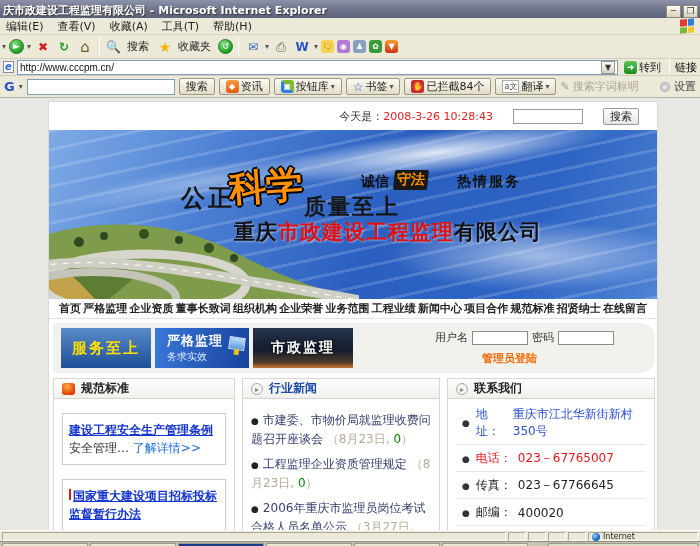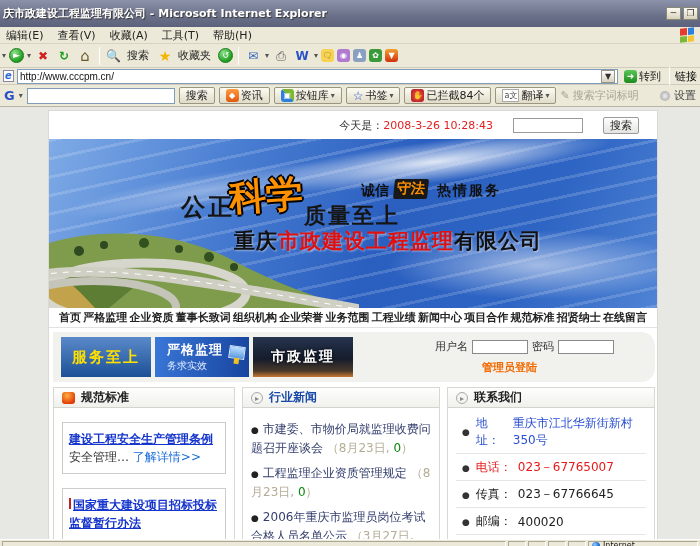--- a/index.html
+++ b/index.html
@@ -1,22 +1,22 @@
 <!DOCTYPE html>
 <html><head>
 <meta charset="utf-8">
 <style>
   * { margin:0; padding:0; box-sizing:border-box; }
   html,body { width:700px; height:546px; overflow:hidden; }
   body { font-family:"DejaVu Sans","Liberation Sans",sans-serif; font-size:11px; }
   .screen { position:relative; width:700px; height:546px; background:#ece9d8; overflow:hidden; }
 
   
-  .titlebar { height:27px; background:linear-gradient(#8d92ab,#6b7089 60%,#5d627c);
-    color:#fff; display:flex; align-items:center; padding:0 2px 0 3px; font-weight:bold; font-size:11px; }
+  .titlebar { height:18px; background:linear-gradient(#8d92ab,#6b7089 60%,#5d627c);
+    color:#fff; display:flex; align-items:flex-end; padding:0 2px 0 3px; font-weight:bold; font-size:11px; }
   .titlebar .t-title { flex:1; white-space:nowrap; overflow:hidden; text-shadow:1px 1px 1px #333; }
   .winbtn { width:15px; height:13px; margin-left:2px; background:linear-gradient(#fdfbf2,#d8d2bc);
     border:1px solid #8a8876; font-size:9px; line-height:10px; text-align:center; color:#333; }
 
   .menubar { height:17px; background:#ece9d8; border-bottom:1px solid #d8d4c4;
     display:flex; align-items:center; gap:14px; padding:0 6px; color:#222; }
   .menubar .spacer { flex:1; }
   .winflag { width:14px; height:14px; display:grid; grid-template-columns:1fr 1fr; grid-template-rows:1fr 1fr;
     gap:1px; transform:skewY(-6deg); }
   .winflag i { display:block; } .wf1{background:#e33b2e;} .wf2{background:#7cb832;} .wf3{background:#2d7fe0;} .wf4{background:#f6c431;}
@@ -78,21 +78,21 @@
   .cloud3 { bottom:8px; right:-30px; width:300px; height:70px; opacity:.65; }
   .hwy { position:absolute; left:0; bottom:0; }
   .bn-txt { position:absolute; white-space:nowrap; font-weight:bold; }
   .bn-gongzheng { left:132px; top:52px; font-size:24px; color:#151515; letter-spacing:3px; }
   .bn-kexue { left:180px; top:32px; font-size:37px; color:#ff9100; transform:rotate(-4deg);
     text-shadow:-2px 0 #000, 2px 0 #000, 0 -2px #000, 0 2px #000, -1px -1px #000, 1px 1px #000; }
   .bn-zhiliang { left:255px; top:62px; font-size:22px; color:#151515; letter-spacing:2px; }
   .bn-chengxin { left:312px; top:43px; font-size:14px; color:#111; }
   .bn-shoufa { left:345px; top:40px; font-size:14px; color:#ff9100; background:#181818; padding:1px 3px;
     border-radius:2px; transform:skewX(-6deg); }
-  .bn-reqing { left:388px; top:43px; font-size:14px; color:#111; letter-spacing:2px; }
+  .bn-reqing { left:408px; top:43px; font-size:14px; color:#111; letter-spacing:2px; }
   .bn-company { left:185px; top:88px; font-size:21px; letter-spacing:1px; color:#111;
     text-shadow:1px 1px 2px rgba(255,255,255,.45); }
   .bn-company .red { color:#e01010; }
 
   
   .nav { height:20px; background:#fff; border-bottom:1px solid #e2e2de; display:flex; align-items:center;
     justify-content:space-between; padding:0 10px; }
   .nav a { font-size:11px; font-weight:bold; color:#222; text-decoration:none; white-space:nowrap; }
 
   

